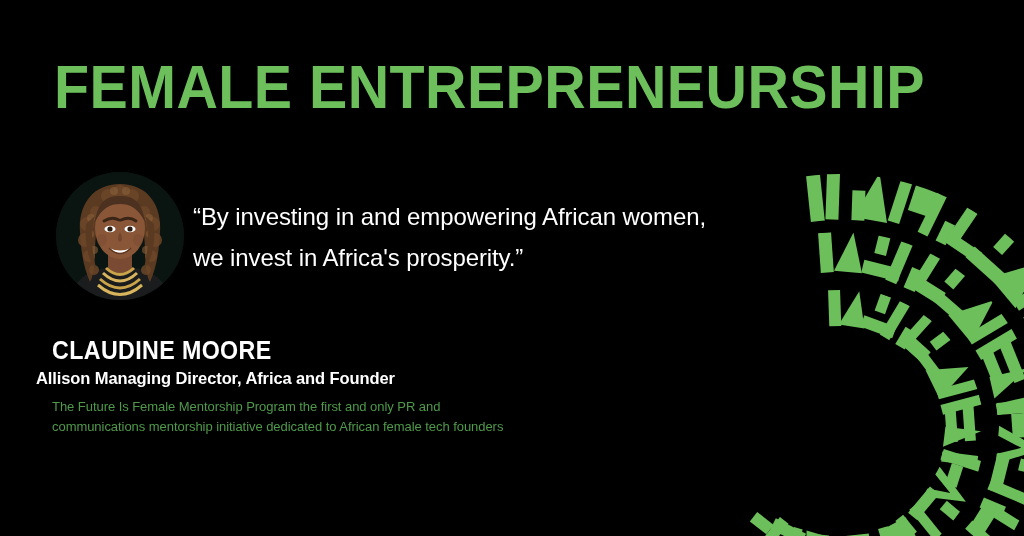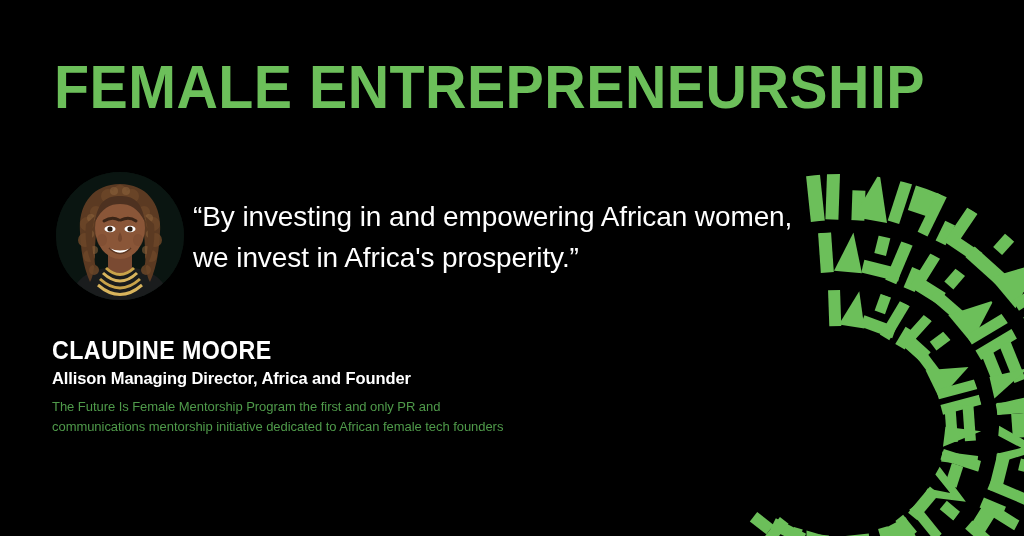--- a/index.html
+++ b/index.html
@@ -60,21 +60,21 @@
   }
   #avatar svg { display: block; }
 
   
   #quote {
     position: absolute;
     left: 193px;
     top: 196px;
     width: 720px;
     color: #ffffff;
-    font-size: 28px;
+    font-size: 24px;
     line-height: 41px;
     font-weight: 400;
     letter-spacing: -0.1px;
     white-space: pre-line;
   }
 
   
   #person-name {
     position: absolute;
     left: 52px;
@@ -84,21 +84,21 @@
     line-height: 26px;
     font-weight: bold;
     letter-spacing: 0.4px;
     color: #ffffff;
     transform: scaleX(0.93);
     transform-origin: left center;
     white-space: nowrap;
   }
   #person-role {
     position: absolute;
-    left: 52px;
+    left: 36px;
     top: 368px;
     font-size: 16.5px;
     line-height: 21px;
     font-weight: bold;
     color: #ffffff;
     letter-spacing: -0.1px;
     white-space: nowrap;
   }
   #program-desc {
     position: absolute;

